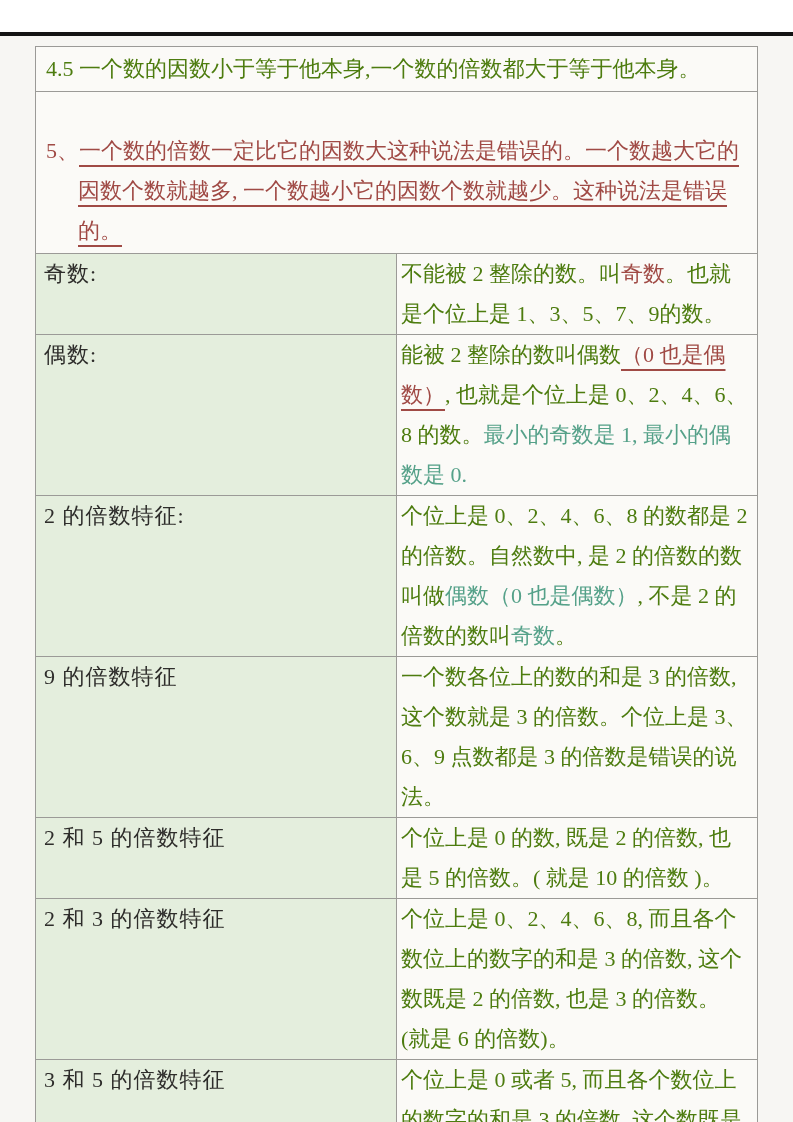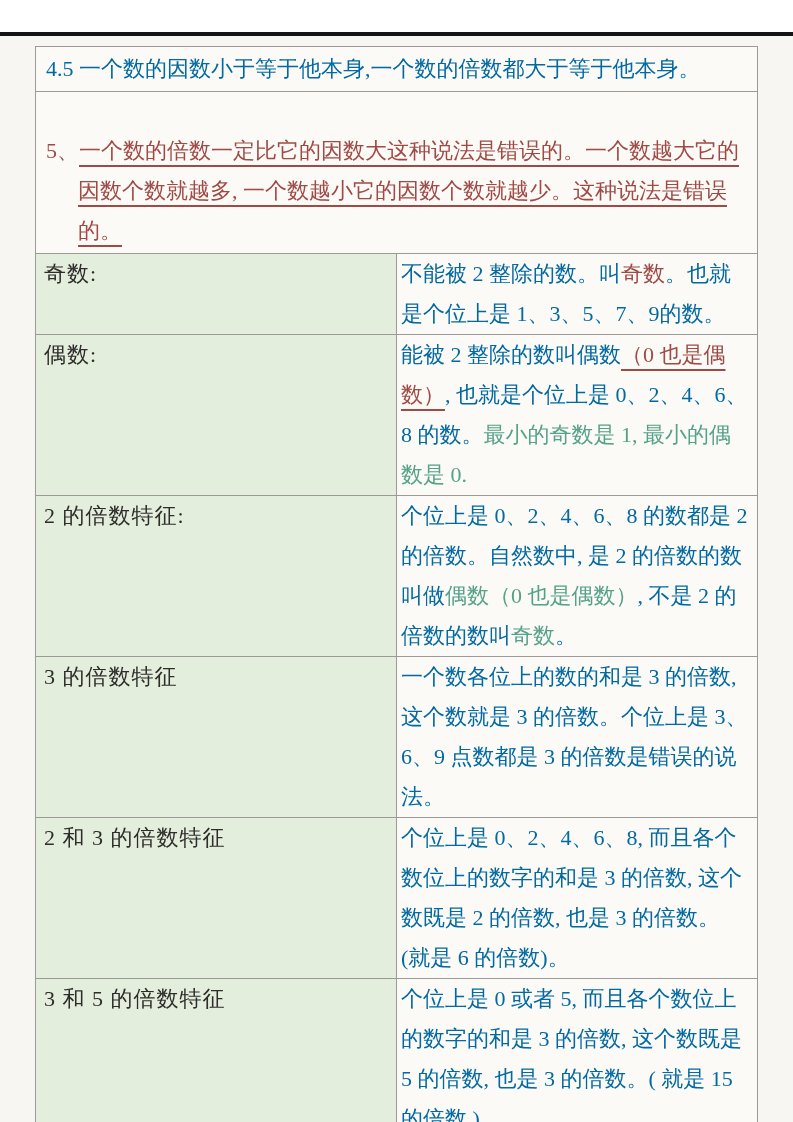--- a/index.html
+++ b/index.html
@@ -47,21 +47,21 @@
     padding: 0 8px 0 4px;
     background: #fbfaf7;
   }
   .hang {
     padding-left: 32px;
     text-indent: -32px;
     display: block;
     margin-top: 37px;
   }
   .marker { color: #a04a45; }
-  .seg-black { color: #0369a1; }
+  .seg-black { color: #4d7c0f; }
   .seg-red { color: #a04a45; }
   .seg-green { color: #55a189; }
   .seg-u {
     text-decoration: underline;
     text-underline-offset: 7px;
     text-decoration-thickness: 1.5px;
   }
 </style>
 </head>
 <body>
@@ -85,22 +85,26 @@
       </tr>
       <tr>
         <td class="label-cell">偶数:</td>
         <td class="content-cell"><span class="seg-black">能被 2 整除的数叫偶数</span><span class="seg-red seg-u">（0 也是偶数）</span><span class="seg-black">, 也就是个位上是 0、2、4、6、8 的数。</span><span class="seg-green">最小的奇数是 1, 最小的偶数是 0.</span></td>
       </tr>
       <tr>
         <td class="label-cell">2 的倍数特征:</td>
         <td class="content-cell"><span class="seg-black">个位上是 0、2、4、6、8 的数都是 2 的倍数。自然数中, 是 2 的倍数的数叫做</span><span class="seg-green">偶数（0 也是偶数）</span><span class="seg-black">, 不是 2 的倍数的数叫</span><span class="seg-green">奇数</span><span class="seg-black">。</span></td>
       </tr>
       <tr>
-        <td class="label-cell">3 的倍数特征</td>
+        <td class="label-cell">9 的倍数特征</td>
         <td class="content-cell"><span class="seg-black">一个数各位上的数的和是 3 的倍数,这个数就是 3 的倍数。个位上是 3、6、9 点数都是 3 的倍数是错误的说法。</span></td>
+      </tr>
+      <tr>
+        <td class="label-cell">2 和 5 的倍数特征</td>
+        <td class="content-cell"><span class="seg-black">个位上是 0 的数, 既是 2 的倍数, 也是 5 的倍数。( 就是 10 的倍数 )。</span></td>
       </tr>
       <tr>
         <td class="label-cell">2 和 3 的倍数特征</td>
         <td class="content-cell"><span class="seg-black">个位上是 0、2、4、6、8, 而且各个数位上的数字的和是 3 的倍数, 这个数既是 2 的倍数, 也是 3 的倍数。(就是 6 的倍数)。</span></td>
       </tr>
       <tr>
         <td class="label-cell">3 和 5 的倍数特征</td>
         <td class="content-cell"><span class="seg-black">个位上是 0 或者 5, 而且各个数位上的数字的和是 3 的倍数, 这个数既是 5 的倍数, 也是 3 的倍数。( 就是 15 的倍数 )。</span></td>
       </tr>
     </tbody>

